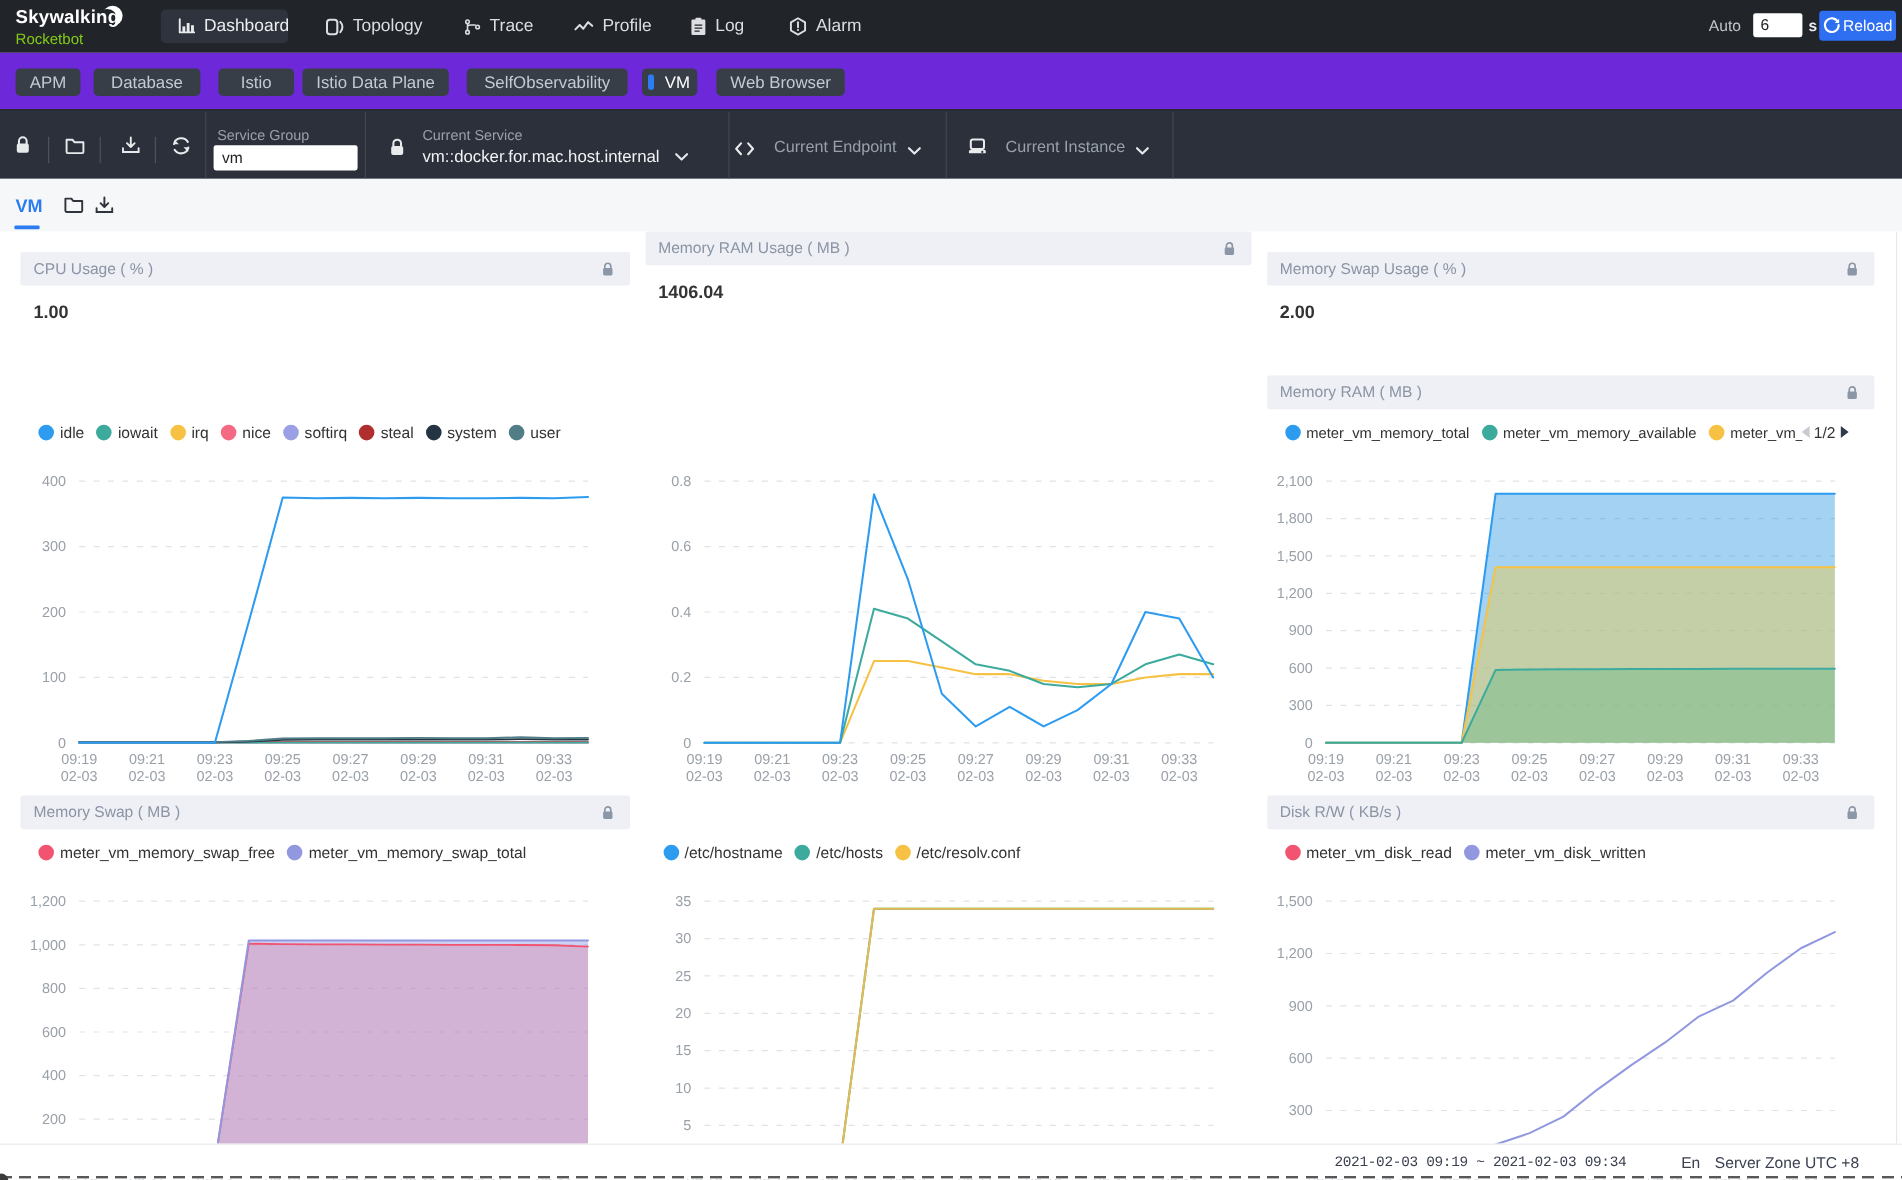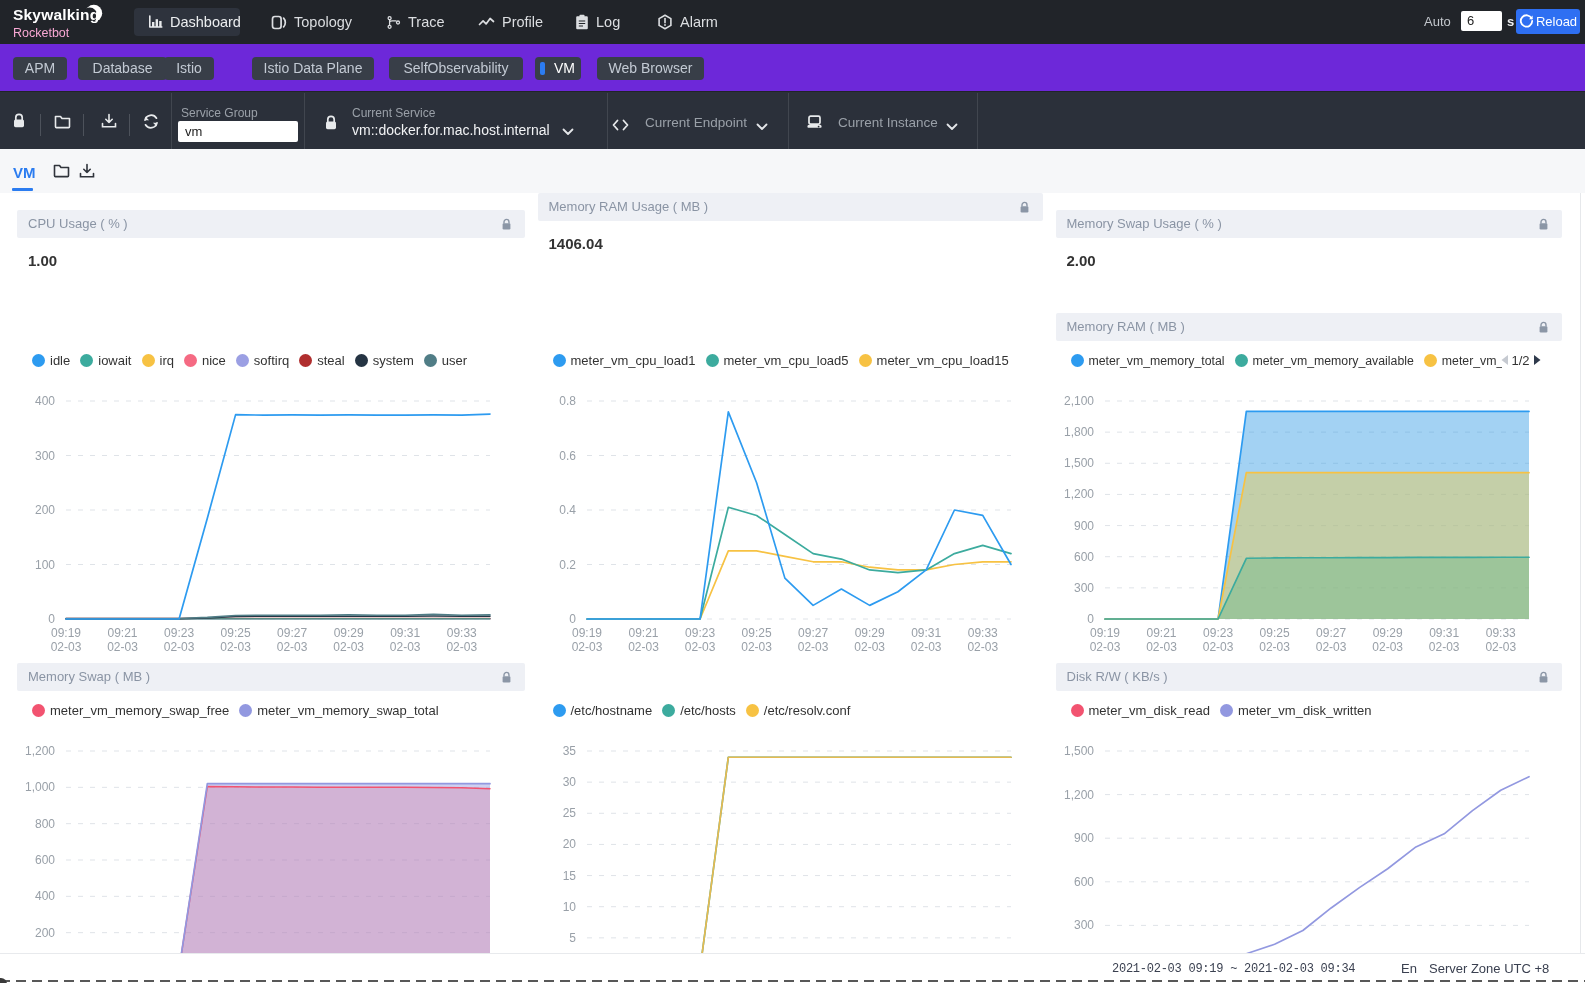--- a/index.html
+++ b/index.html
@@ -35,21 +35,21 @@
 <div class="abs" style="left:13px;top:6px;color:#fff;font-size:15.5px;font-weight:bold;letter-spacing:0.2px">Skywalking</div>
 <div class="abs" style="left:86px;top:4px"><svg width="17" height="19" viewBox="0 0 17 19">
         <defs>
           <mask id="mm">
             <rect width="17" height="19" fill="#fff"></rect>
             <circle cx="3.6" cy="11.4" r="7.8" fill="#000"></circle>
           </mask>
         </defs>
         <circle cx="7.8" cy="9.2" r="8.4" fill="#fff" mask="url(#mm)"></circle>
       </svg></div>
-<div class="abs" style="left:13px;top:26px;color:#f9a8d4;font-size:12.5px">Rocketbot</div>
+<div class="abs" style="left:13px;top:26px;color:#84cc16;font-size:12.5px">Rocketbot</div>
 <div class="abs" style="left:134px;top:8px;width:106px;height:28px;background:#2e333d;border-radius:4px"></div>
 <div class="navitem" style="left:148px;color:#eceef0">
       <svg width="15" height="14" viewBox="0 0 15 14">
         <path d="M1.8 1v11h12" fill="none" stroke="#e8eaec" stroke-width="1.6" stroke-linecap="round" stroke-linejoin="round"></path>
         <rect x="4" y="7" width="2.4" height="5" fill="#e8eaec"></rect>
         <rect x="7.6" y="4.2" width="2.4" height="7.8" fill="#e8eaec"></rect>
         <rect x="11.2" y="6" width="2.4" height="6" fill="#e8eaec"></rect>
       </svg>
       <span>Dashboard</span>
     </div>
@@ -98,21 +98,21 @@
       <svg width="15" height="15" viewBox="0 0 15 15">
         <path d="M12.6 4.4A5.7 5.7 0 1 0 13.2 7" fill="none" stroke="#fff" stroke-width="1.8" stroke-linecap="round"></path>
         <path d="M13.6 1.6v3.6h-3.6z" fill="#fff"></path>
       </svg>
       <span>Reload</span>
     </div>
 </div>
 <div class="tabs">
 <div class="pill" style="left:13px;top:13px;width:54px">APM</div>
 <div class="pill" style="left:78px;top:13px;width:89px">Database</div>
-<div class="pill" style="left:164px;top:13px;width:50px">Istio</div>
+<div class="pill" style="left:182px;top:13px;width:63px">Istio</div>
 <div class="pill" style="left:252px;top:13px;width:122px">Istio Data Plane</div>
 <div class="pill" style="left:389px;top:13px;width:134px">SelfObservability</div>
 <div class="pill" style="left:597px;top:13px;width:107px">Web Browser</div>
 <div class="pill" style="left:535px;top:13px;width:46px;color:#fff;text-align:left;padding-left:19px">VM</div>
 <div class="abs" style="left:540px;top:18px;width:5px;height:13px;background:#2c7cf2;border-radius:2px"></div>
 </div>
 <div class="tool">
 <div class="abs" style="left:12px;top:21px"><svg width="14" height="16" viewBox="0 0 14 16">
         <path d="M3.8 7V4.6a3.2 3.2 0 0 1 6.4 0V7" fill="none" stroke="#e8eaec" stroke-width="1.7"></path>
         <rect x="2" y="6.6" width="10" height="7.6" rx="1.6" fill="#e8eaec"></rect>
@@ -286,25 +286,20 @@
 <text x="331.67" y="324" text-anchor="middle" font-size="12" fill="#99a0a8">09:29</text>
 <text x="331.67" y="338" text-anchor="middle" font-size="12" fill="#99a0a8">02-03</text>
 <text x="388.2" y="324" text-anchor="middle" font-size="12" fill="#99a0a8">09:31</text>
 <text x="388.2" y="338" text-anchor="middle" font-size="12" fill="#99a0a8">02-03</text>
 <text x="444.73" y="324" text-anchor="middle" font-size="12" fill="#99a0a8">09:33</text>
 <text x="444.73" y="338" text-anchor="middle" font-size="12" fill="#99a0a8">02-03</text>
 <polyline points="49,306 77.27,306 105.53,306 133.8,306 162.07,306 190.33,237.88 218.6,237.88 246.87,243.32 275.13,248.78 303.4,248.78 331.67,254.22 359.93,256.95 388.2,256.95 416.47,251.5 444.73,248.78 473,248.78" fill="none" stroke="#f7c243" stroke-width="1.7" stroke-linejoin="round" stroke-linecap="round"></polyline>
 <polyline points="49,306 77.27,306 105.53,306 133.8,306 162.07,306 190.33,194.28 218.6,202.45 246.87,221.53 275.13,240.6 303.4,246.05 331.67,256.95 359.93,259.68 388.2,256.95 416.47,240.6 444.73,232.43 473,240.6" fill="none" stroke="#3cab9e" stroke-width="1.7" stroke-linejoin="round" stroke-linecap="round"></polyline>
 <polyline points="49,306 77.27,306 105.53,306 133.8,306 162.07,306 190.33,98.9 218.6,169.75 246.87,265.12 275.13,292.38 303.4,276.02 331.67,292.38 359.93,278.75 388.2,256.95 416.47,197 444.73,202.45 473,251.5" fill="none" stroke="#2d9bf0" stroke-width="1.7" stroke-linejoin="round" stroke-linecap="round"></polyline>
     </svg>
-    <div class="legend">
-      <span class="li"><span class="dot" style="background:#2d9bf0"></span>meter_vm_cpu_load1</span>
-      <span class="li"><span class="dot" style="background:#3cab9e"></span>meter_vm_cpu_load5</span>
-      <span class="li"><span class="dot" style="background:#f7c243"></span>meter_vm_cpu_load15</span>
-    </div>
   </div>
 <div class="card" style="left:1055.5px;top:313px;width:506px;height:343px;z-index:1">
     <div class="chead">
       <span>Memory RAM ( MB )</span>
       <span class="lk">
         <svg width="11" height="13" viewBox="0 0 11 13">
           <path d="M3 5.6V3.9a2.5 2.5 0 0 1 5 0v1.7" fill="none" stroke="#8b96a6" stroke-width="1.4"></path>
           <rect x="1.6" y="5.3" width="7.8" height="6.2" rx="1.2" fill="#8b96a6"></rect>
         </svg>
       </span>

